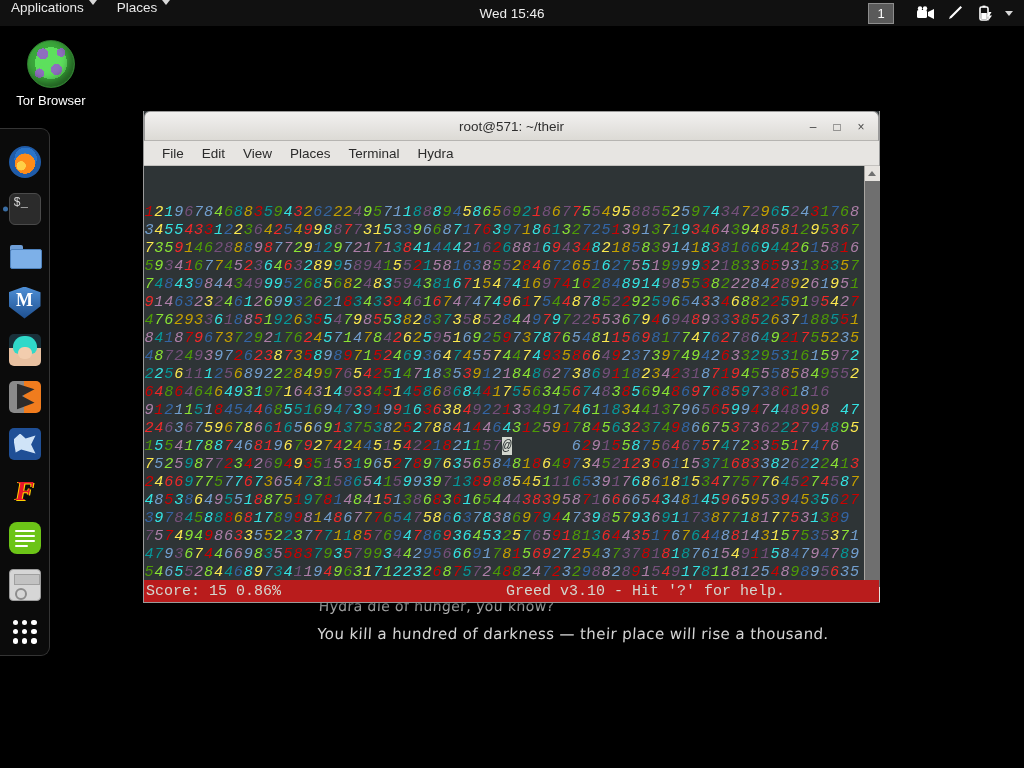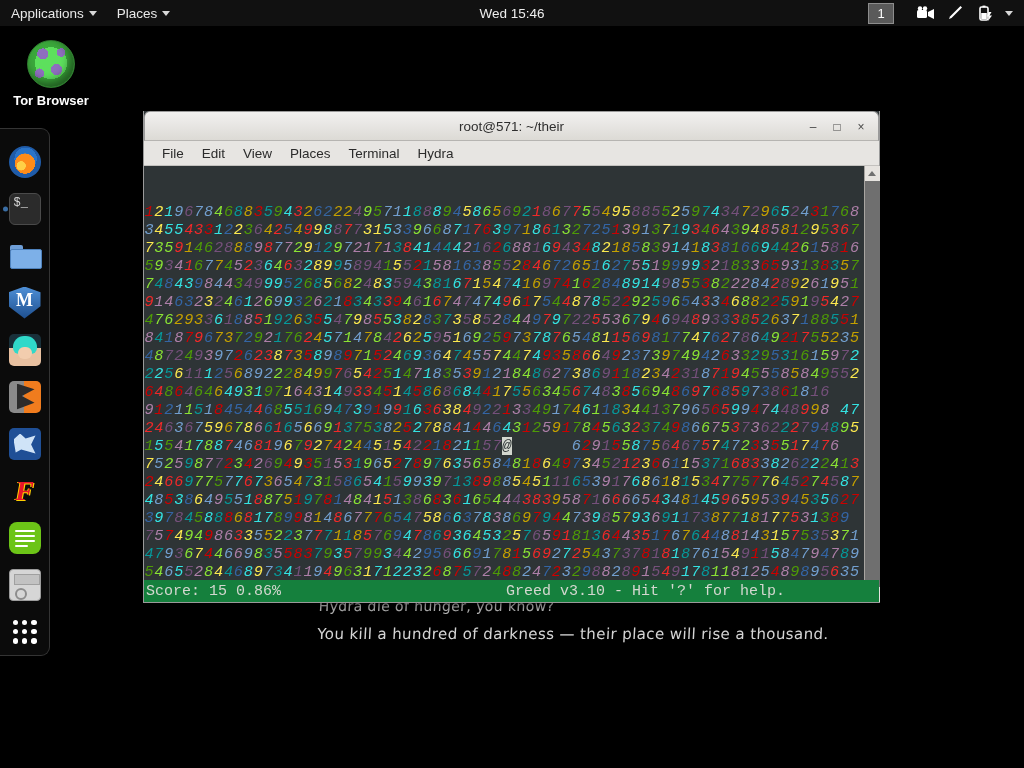--- a/index.html
+++ b/index.html
@@ -16,21 +16,21 @@
   #top-panel {
     position: absolute; left: 0; top: 0;
     width: 1024px; height: 26px;
     background: #111111;
     display: flex; align-items: center;
     color: #e8e8e8;
     font-size: 13.5px;
     z-index: 40;
   }
   .panel-menu {
-    display: flex; align-items: center; gap: 5px;
+    display: flex; align-items: flex-start; gap: 5px;
     padding: 0 10px; height: 26px;
     cursor: default;
   }
   .panel-menu:first-child { padding-left: 11px; }
   .caret-down {
     width: 0; height: 0;
     border-left: 4px solid transparent;
     border-right: 4px solid transparent;
     border-top: 5px solid #d8d8d8;
     display: inline-block;
@@ -80,21 +80,21 @@
       radial-gradient(circle at 32% 28%, #8e6fbe 0 12%, transparent 12%),
       radial-gradient(circle at 62% 62%, #8e6fbe 0 14%, transparent 14%),
       radial-gradient(circle at 25% 70%, #8e6fbe 0 10%, transparent 10%),
       radial-gradient(circle at 72% 25%, #8e6fbe 0 9%, transparent 9%),
       radial-gradient(circle at 50% 48%, #5de05d 0 48%, #3ba83b 48% 100%);
     border: 1px solid #2f7a2f;
     box-shadow: inset -4px -5px 8px rgba(0,0,0,.45);
   }
   #tor-label {
     color: #ffffff; font-size: 13px;
-    text-align: right; line-height: 1.15; font-weight: bold;
+    text-align: right; line-height: 1.15;
   }
 
   
   #dock {
     position: absolute; left: 0; top: 128px;
     width: 50px; height: 528px;
     background: #0b0b0b;
     border: 1px solid #343434;
     border-left: none;
     border-top-right-radius: 9px;
@@ -285,21 +285,21 @@
     white-space: pre;
   }
   #grid { display: block; font-style: italic; }
   .grow { display: block; height: 18px; }
   .grow span { display: inline-block; width: 9.94px; text-align: center; }
   .player { background: #d3d7cf; color: #2e3436 !important; }
 
   #statusline {
     position: absolute; left: 0; bottom: 0;
     width: 100%; height: 22px;
-    background: #15803d;
+    background: #b91c1c;
     color: #d3d7cf;
     font-family: "Liberation Mono", "DejaVu Sans Mono", monospace;
     font-size: 15px;
     display: flex; align-items: center;
   }
   #status-score { padding-left: 2px; }
   #status-help { position: absolute; left: 362px; }
 
   
   #term-scroll {

